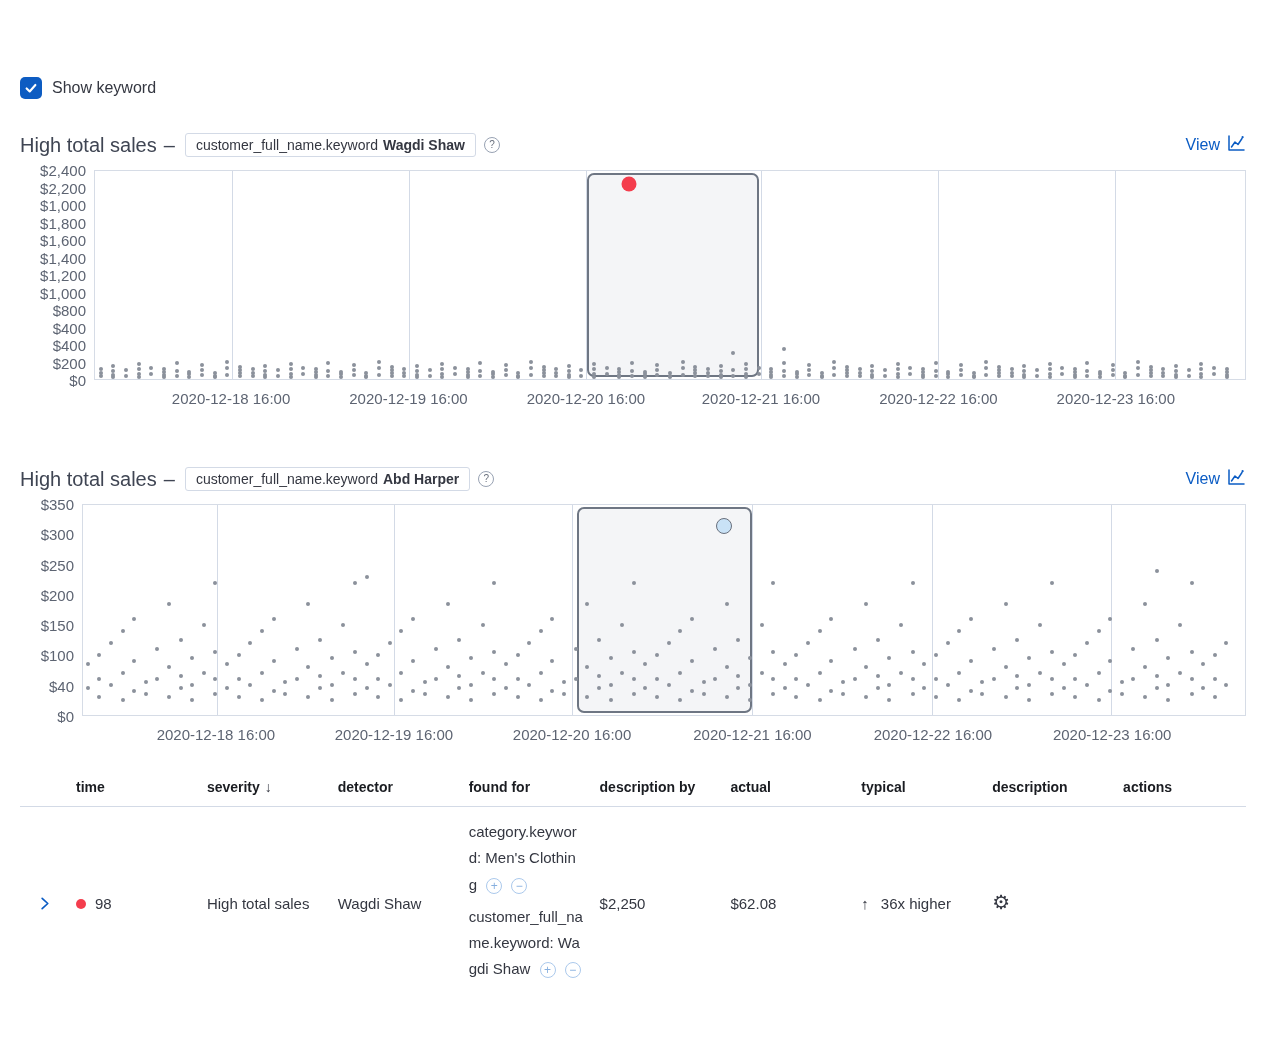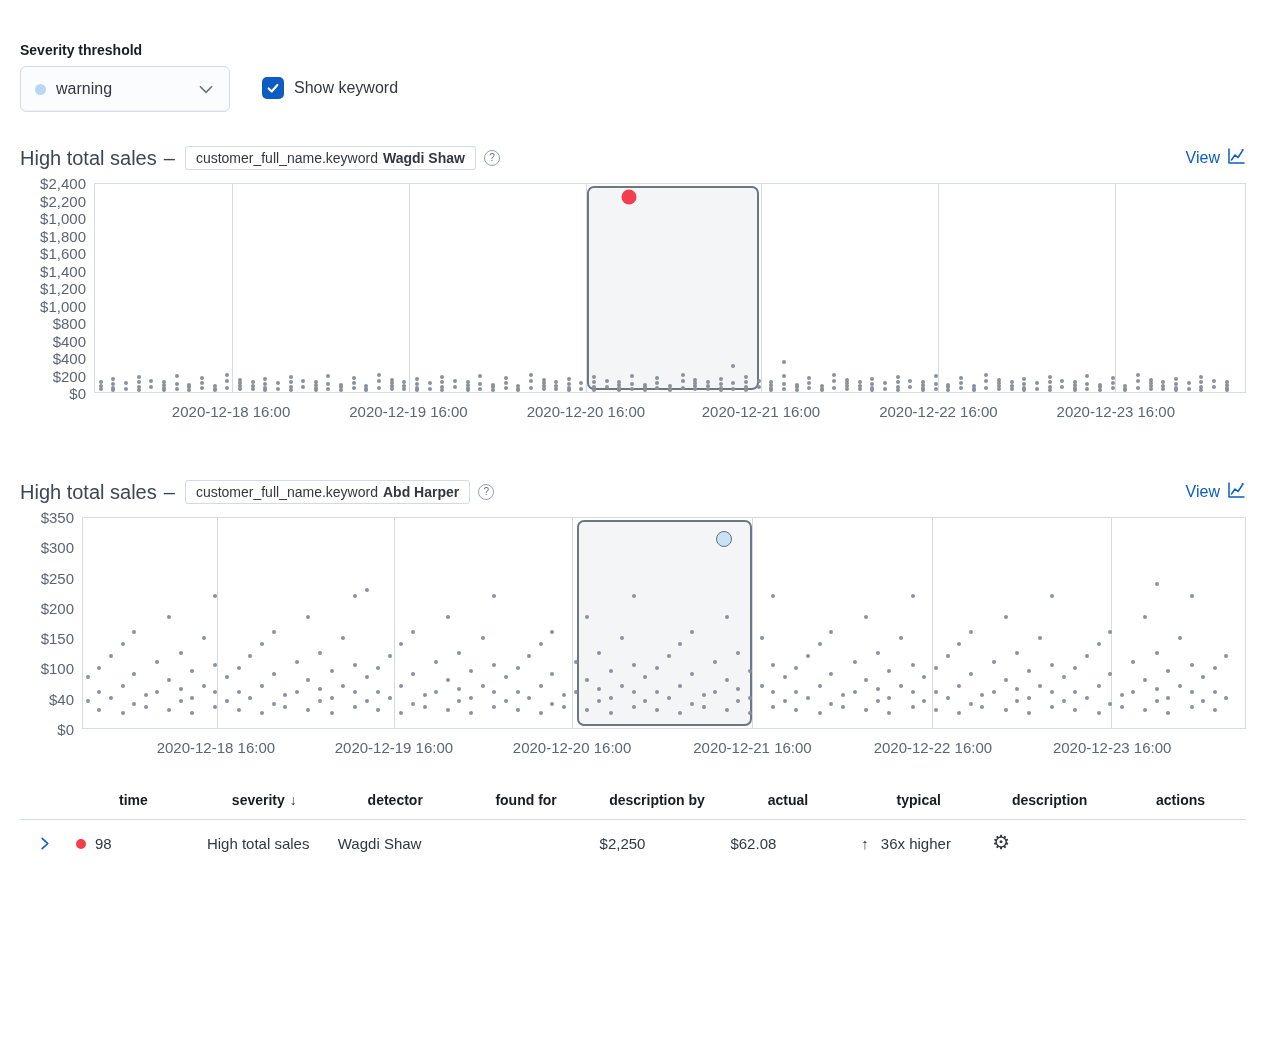--- a/index.html
+++ b/index.html
@@ -62,21 +62,21 @@
   .adot { position:absolute; width:15px; height:15px; border-radius:50%; transform:translate(-50%,-50%); cursor:pointer; }
   .adot.warning { border:1px solid #69707d; width:16px; height:16px; }
   .xaxis { position:relative; height:24px; font-size:15px; color:#5d6472; margin-top:7px; }
   .c1 .xaxis { margin-left:74px; }
   .c2 .xaxis { margin-left:62px; }
   .xt { position:absolute; top:3px; transform:translateX(-50%); white-space:nowrap; }
 
   
   .anomalies-table { margin-top:26px; }
   .thead, .trow { display:grid; grid-template-columns:48px repeat(9,1fr); }
-  .thead { border-bottom:1px solid #d3dae6; padding:6px 0 11px;text-align:center; }
+  .thead { border-bottom:1px solid #d3dae6; padding:6px 0 11px; }
   .th { font-size:14px; font-weight:700; color:#1a1c21; padding:0 8px; white-space:nowrap; }
   .sort-ico { font-size:14px; font-weight:400; color:#343741; margin-left:5px; }
   .trow { align-items:center; padding:12px 0 6px; }
   .td { padding:0 8px; font-size:15px; color:#343741; line-height:1.5; }
   .expand-cell { display:flex; justify-content:center; }
   .sevdot { width:10px; height:10px; border-radius:50%; display:inline-block; margin-right:9px; vertical-align:baseline; }
   .infl { word-break:break-all; line-height:1.75; }
   .infl-entry { margin-bottom:6px; }
   .pm {
     display:inline-flex; width:16px; height:16px; border-radius:50%;
@@ -88,32 +88,20 @@
   .up-arrow { color:#343741; margin-right:12px; font-size:15px; }
   .gear { font-size:20px; color:#343741; cursor:pointer; line-height:1; }
 </style>
 </head>
 <body>
 
 <div class="wrap">
 
 
   <div class="controls">
-    <div class="field">
-      <div class="field-label">Severity threshold</div>
-      <div class="select">
-        <span class="sev-dot" style="background: rgb(184, 216, 242);"></span>
-        <span>warning</span>
-        <span class="chev">
-          <svg width="18" height="18" viewBox="0 0 16 16" fill="none" stroke="#69707d" stroke-width="1.4" stroke-linecap="round">
-              <path d="M3 6l5 5 5-5"></path>
-            </svg>
-        </span>
-      </div>
-    </div>
     <div class="cb-group">
       <span class="cbox on">
         <svg width="14" height="14" viewBox="0 0 16 16" fill="none" stroke="#fff" stroke-width="2.4" stroke-linecap="round" stroke-linejoin="round">
             <path d="M3 8.5l3.5 3.5L13 4.5"></path>
           </svg>
       </span>
       <span class="cb-label">Show keyword</span>
     </div>
   </div>
 
@@ -797,20 +785,30 @@
         <svg width="15" height="15" viewBox="0 0 16 16" fill="none" stroke="#0b5cc4" stroke-width="1.8" stroke-linecap="round" stroke-linejoin="round">
             <path d="M5.5 2.5l6 5.5-6 5.5"></path>
           </svg>
       </div>
       <div class="td">
         <span class="sevdot" style="background: rgb(244, 61, 77);"></span><span>98</span>
       </div>
       <div class="td">High total sales</div>
       <div class="td">Wagdi Shaw</div>
       <div class="td infl">
+        <div class="infl-entry">
+          <span>category.keyword: Men's Clothing</span>
+          <span class="pm">+</span>
+          <span class="pm">−</span>
+        </div>
+        <div class="infl-entry">
+          <span>customer_full_name.keyword: Wagdi Shaw</span>
+          <span class="pm">+</span>
+          <span class="pm">−</span>
+        </div>
       </div>
       <div class="td">$2,250</div>
       <div class="td">$62.08</div>
       <div class="td desc-cell">
         <span class="up-arrow">↑</span><span>36x higher</span>
       </div>
       <div class="td">
         <span class="gear">⚙</span>
       </div>
     </div>

